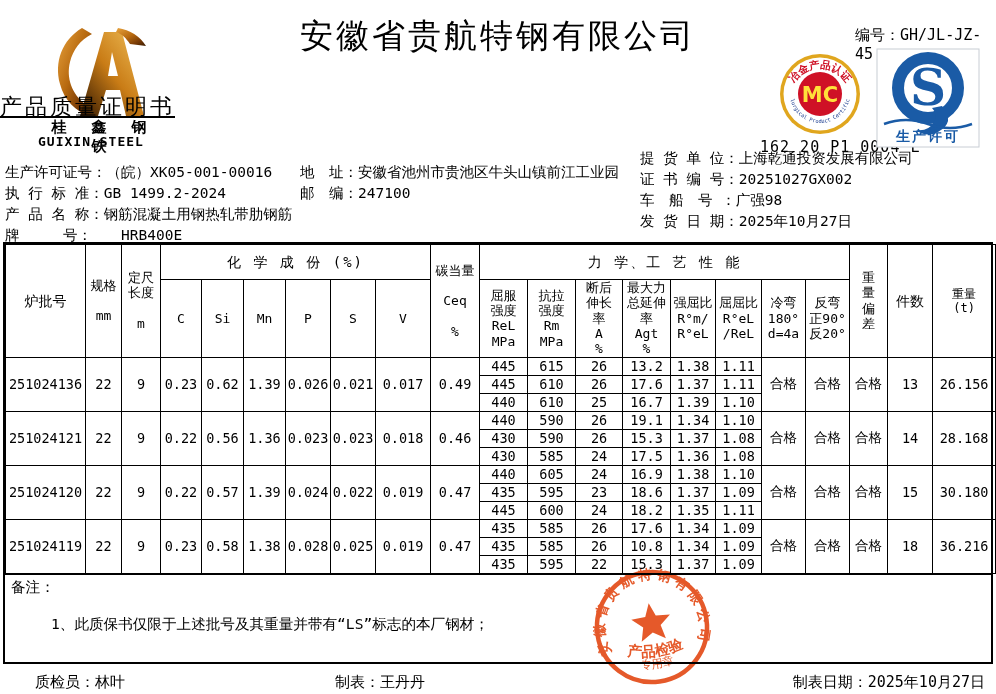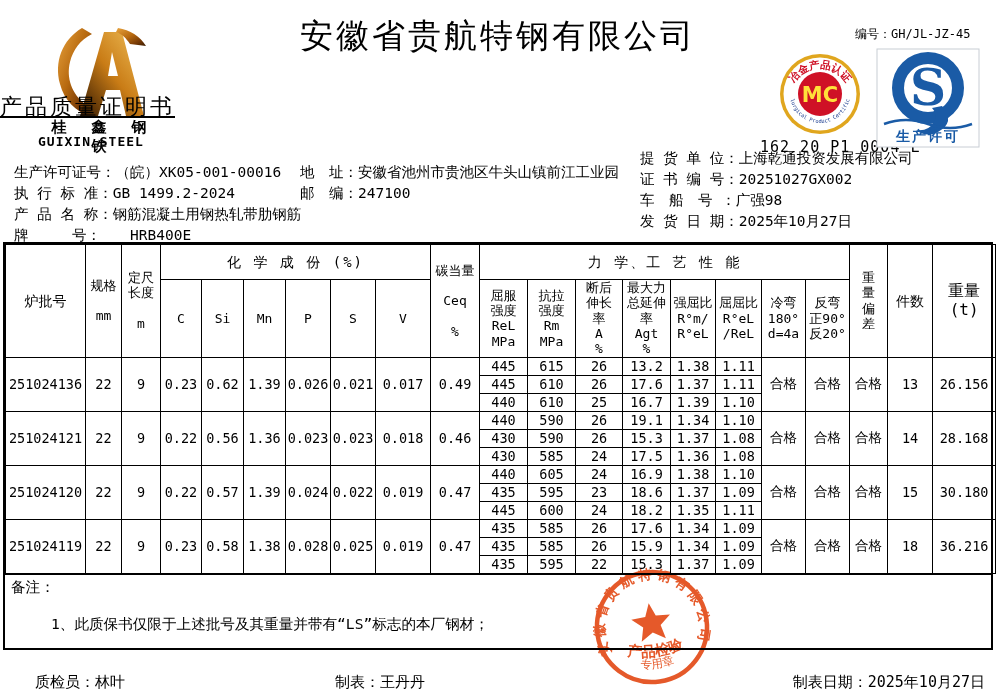--- a/index.html
+++ b/index.html
@@ -5,48 +5,48 @@
   html,body{margin:0;padding:0;background:#fff;}
   #page{position:relative;width:996px;height:694px;background:#fff;overflow:hidden;
         font-family:"DejaVu Sans Mono","DejaVu Sans","Liberation Sans",sans-serif;color:#000;}
   .abs{position:absolute;}
 
   
   #title{left:0;right:0;top:14px;text-align:center;font-family:"DejaVu Serif","Liberation Serif",serif;
          font-size:33px;letter-spacing:3px;}
   #subtitle{left:0;right:0;top:92px;text-align:left;font-family:"DejaVu Serif","Liberation Serif",serif;
             font-size:22px;letter-spacing:3px;text-decoration:underline;}
-  #certno{left:855px;top:26px;font-size:12px;}
+  #certno{left:855px;top:26px;font-size:15px;}
   #mc-code{left:760px;top:138px;font-size:15px;letter-spacing:1px;}
   #logo-cn{left:38px;top:118px;width:130px;text-align:center;font-size:15px;font-weight:bold;letter-spacing:8px;}
   #logo-en{left:38px;top:134px;width:130px;font-size:13px;font-weight:bold;letter-spacing:1px;}
 
   
   .info-line{white-space:pre;font-size:14.5px;line-height:21px;}
-  #info-left{left:5px;top:162px;margin-left:9px;}
+  #info-left{left:5px;top:162px;}
   #info-mid{left:300px;top:162px;}
   #info-right{left:640px;top:148px;}
 
   
   #frame{left:3px;top:242px;width:990px;border:2px solid #000;box-sizing:border-box;background:#fff;}
   table{border-collapse:collapse;table-layout:fixed;width:100%;}
   th,td{border:1px solid #000;text-align:center;vertical-align:middle;padding:0;overflow:hidden;}
   thead th{font-weight:normal;font-size:13px;line-height:1.18;white-space:pre-line;}
   tbody td{height:17px;font-size:13.5px;}
   tr.hdr1 th{height:34px;font-size:14px;letter-spacing:2px;}
   tr.hdr2 th{height:60px;}
   col.c0{width:80px}col.c1{width:36px}col.c2{width:39px}col.c3{width:41px}col.c4{width:42px}
   col.c5{width:42px}col.c6{width:45px}col.c7{width:45px}col.c8{width:55px}col.c9{width:49px}
   col.c10{width:48px}col.c11{width:48px}col.c12{width:47px}col.c13{width:48px}col.c14{width:45px}
   col.c15{width:46px}col.c16{width:44px}col.c17{width:44px}col.c18{width:38px}col.c19{width:45px}
   col.c20{width:63px}
 
   #summary{position:relative;height:30px;border-top:1px solid #000;font-size:15px;}
   #summary span{position:absolute;top:6px;white-space:pre;}
-  #notes{position:relative;border-top:1px solid #000;height:71px;font-size:14.6px;line-height:18.5px;padding-top:2px;text-align:center;}
+  #notes{position:relative;border-top:1px solid #000;height:71px;font-size:14.6px;line-height:18.5px;padding-top:16px;text-align:center;}
   #notes .nlabel{position:absolute;left:6px;top:3px;}
   #notes .nbody{position:absolute;left:46px;top:3px;white-space:pre;}
 
   
   .foot{top:673px;font-size:15px;white-space:pre;}
 
   
   #stamp{left:590px;top:565px;mix-blend-mode:multiply;opacity:.92;}
 </style>
 </head>
@@ -161,21 +161,21 @@
 
 Ceq
 
 %</th>
           <th colspan="8">力 学、工 艺 性 能</th>
           <th rowspan="2" style="font-size:13px;letter-spacing:0">重
 量
 偏
 差</th>
           <th rowspan="2" style="font-size:14px;letter-spacing:0">件数</th>
-          <th rowspan="2" style="font-size:16px;letter-spacing:0">重量
+          <th rowspan="2" style="font-size:12px;letter-spacing:0">重量
 (t)</th>
         </tr>
         <tr class="hdr2" id="hdr2-row">
             <th>C</th>
             <th>Si</th>
             <th>Mn</th>
             <th>P</th>
             <th>S</th>
             <th>V</th>
             <th>屈服
@@ -348,21 +348,21 @@
             <td rowspan="3">合格</td>
             <td rowspan="3">合格</td>
             <td rowspan="3">合格</td>
             <td rowspan="3">18</td>
             <td rowspan="3">36.216</td>
           </tr>
           <tr>
             <td>435</td>
             <td>585</td>
             <td>26</td>
-            <td>15.9</td>
+            <td>10.8</td>
             <td>1.34</td>
             <td>1.09</td>
           </tr>
           <tr>
             <td>435</td>
             <td>595</td>
             <td>22</td>
             <td>15.3</td>
             <td>1.37</td>
             <td>1.09</td>

